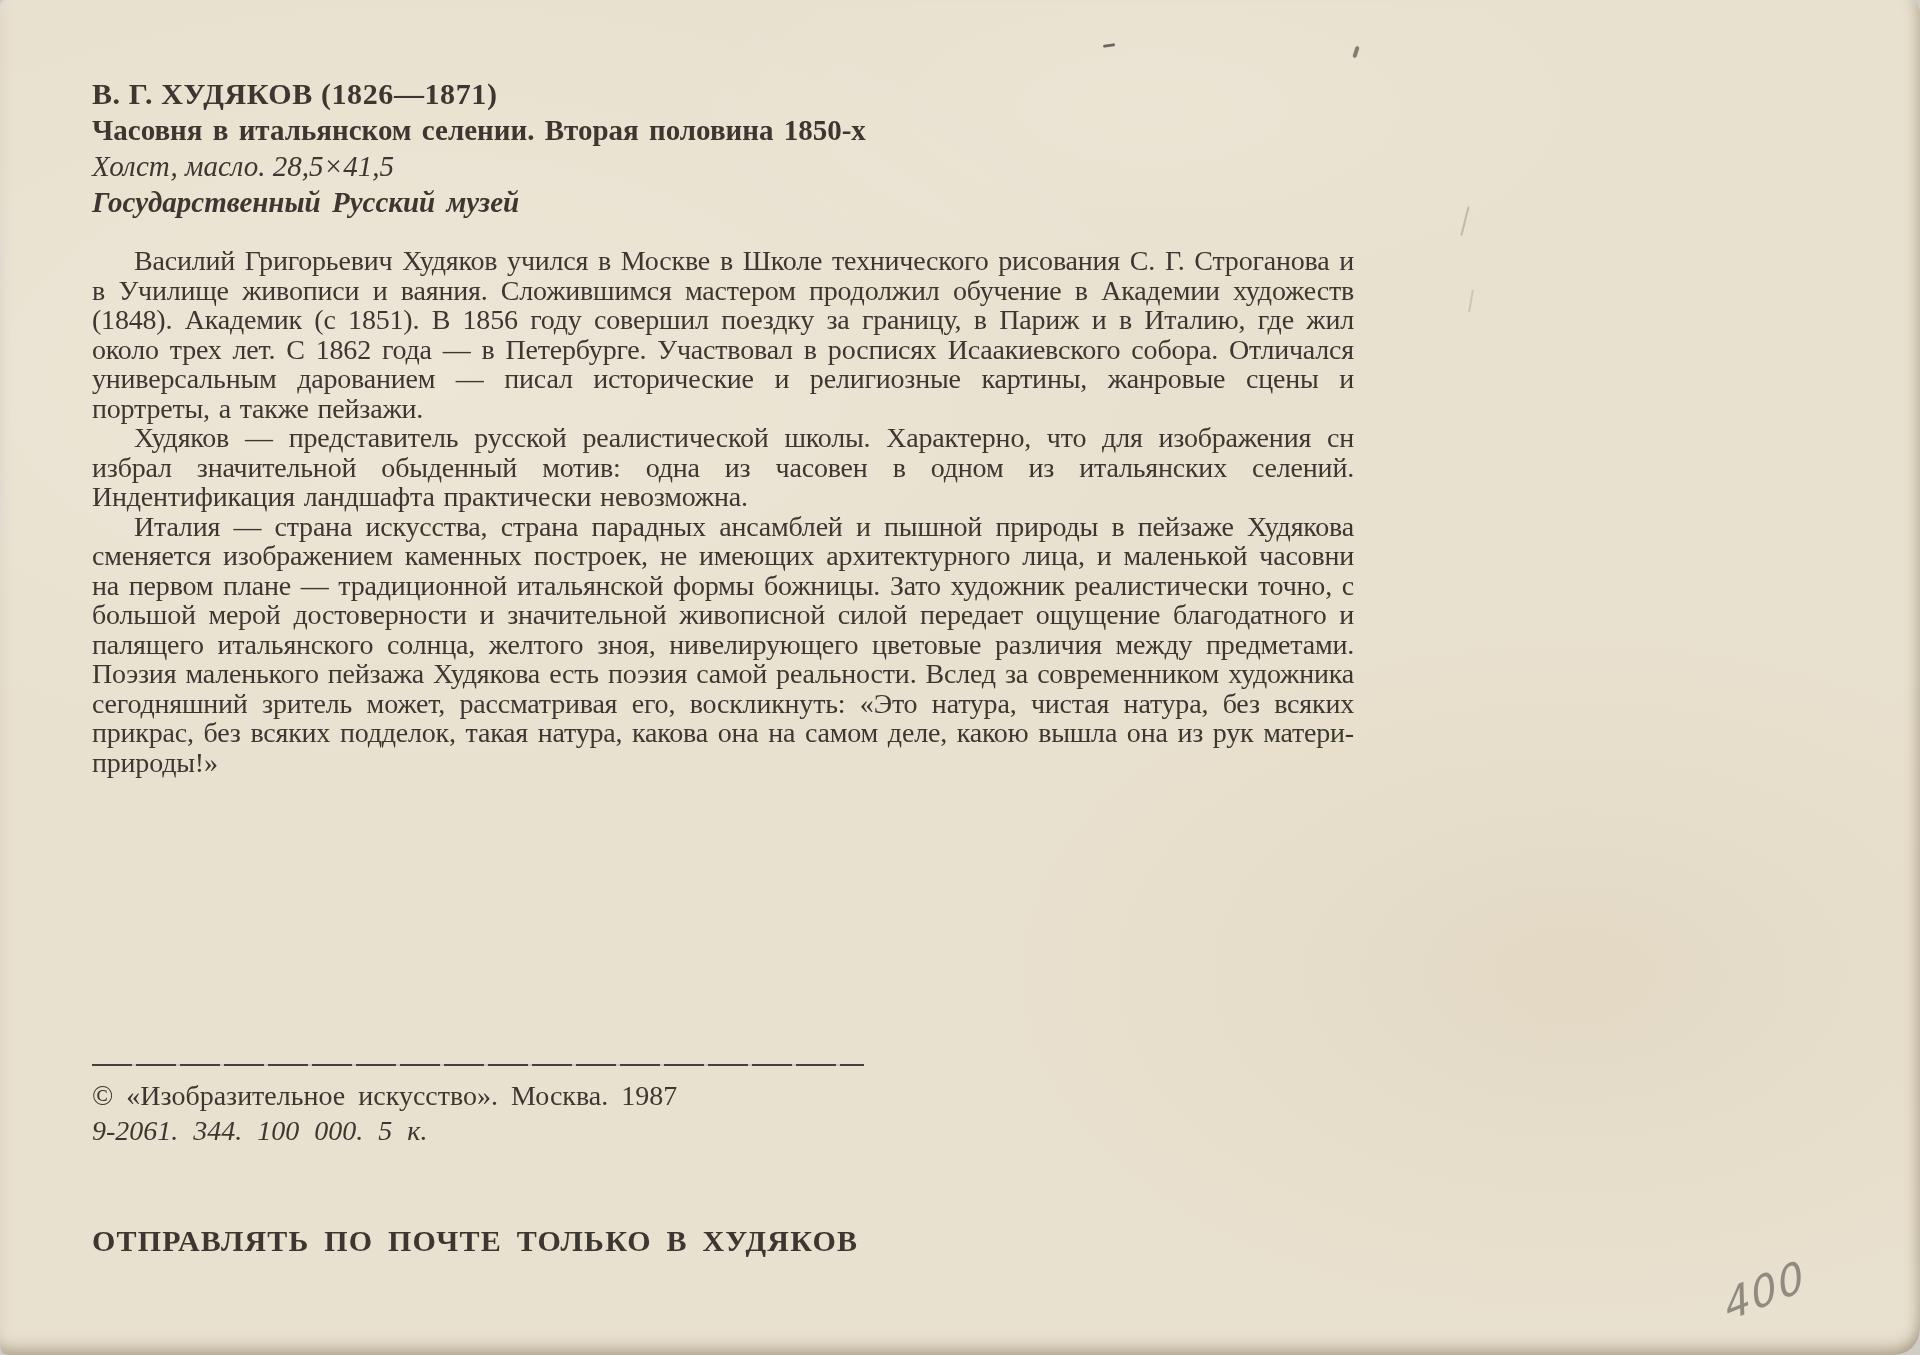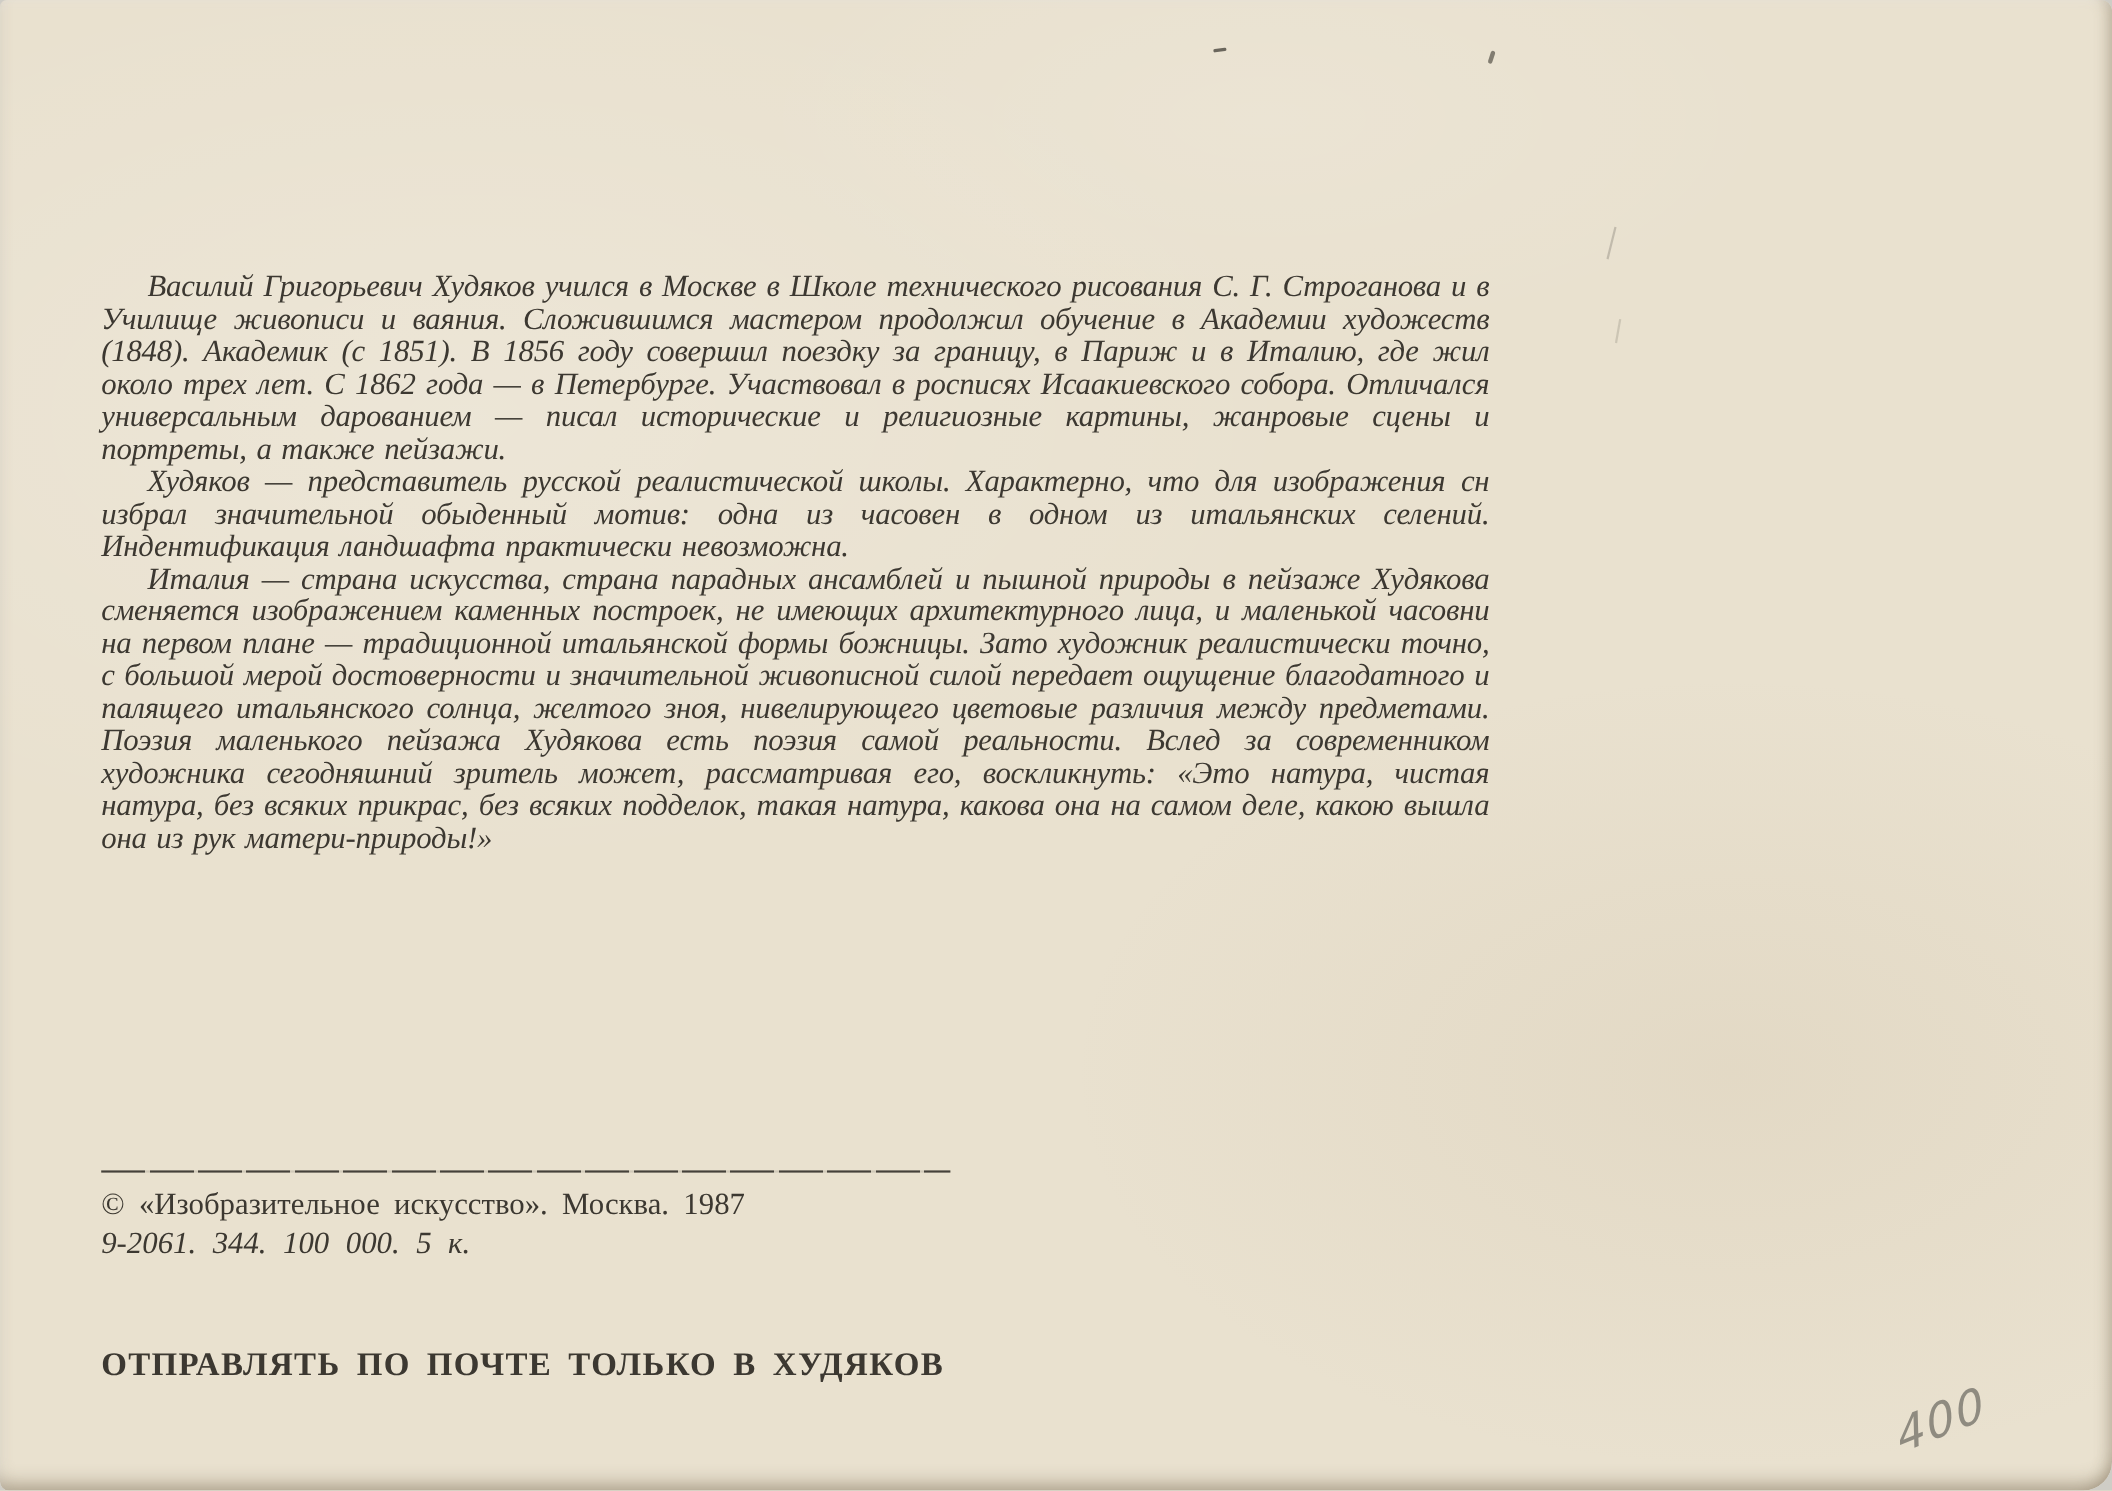--- a/index.html
+++ b/index.html
@@ -30,21 +30,21 @@
   .h-artist{font-size:30px;font-weight:bold;letter-spacing:.6px;}
   .h-title{font-size:29px;font-weight:bold;word-spacing:3px;}
   .h-medium{font-size:29px;font-style:italic;}
   .h-museum{font-size:29px;font-style:italic;font-weight:bold;word-spacing:4px;}
 
   .body-text{
     position:absolute;left:92px;top:246px;width:1262px;
     font-size:28px;line-height:29.5px;text-align:justify;
     letter-spacing:-0.2px;word-spacing:2px;
   }
-  .body-text p{margin:0;text-indent:42px;font-style:italic;}
+  .body-text p{margin:0;text-indent:42px;}
 
   .footer-block{position:absolute;left:92px;top:1064px;width:900px;}
   .footer-rule{
     width:772px;height:2px;margin-bottom:12px;
     background:repeating-linear-gradient(90deg,#45413a 0 40px,rgba(69,65,58,.15) 40px 44px);
   }
   .f-copy{font-size:28px;line-height:35px;word-spacing:6px;}
   .f-code{font-size:28px;line-height:35px;word-spacing:8px;font-style:italic;}
   .f-mail{
     position:absolute;left:92px;top:1224px;
@@ -61,20 +61,26 @@
   .speck-a{left:1103px;top:44px;width:12px;height:3px;transform:rotate(-8deg);border-radius:2px;}
   .speck-b{left:1354px;top:46px;width:4px;height:12px;transform:rotate(18deg);border-radius:2px;opacity:.65;}
   .speck-c{left:1464px;top:206px;width:2px;height:30px;transform:rotate(14deg);opacity:.25;}
   .speck-d{left:1470px;top:290px;width:2px;height:22px;transform:rotate(10deg);opacity:.18;}
 </style>
 </head>
 <body>
 
 <div class="paper">
 
+  <div class="header-block ink">
+    <div class="h-artist">В. Г. ХУДЯКОВ (1826—1871)</div>
+    <div class="h-title">Часовня в итальянском селении. Вторая половина 1850-х</div>
+    <div class="h-medium">Холст, масло. 28,5×41,5</div>
+    <div class="h-museum">Государственный Русский музей</div>
+  </div>
 
   <div class="body-text ink">
     <p>Василий Григорьевич Худяков учился в Москве в Школе технического рисования С. Г. Строганова и в Училище живописи и ваяния. Сложившимся мастером продолжил обучение в Академии художеств (1848). Академик (с 1851). В 1856 году совершил поездку за границу, в Париж и в Италию, где жил около трех лет. С 1862 года — в Петербурге. Участвовал в росписях Исаакиевского собора. Отличался универсальным дарованием — писал исторические и религиозные картины, жанровые сцены и портреты, а также пейзажи.</p>
     <p>Худяков — представитель русской реалистической школы. Характерно, что для изображения сн избрал значительной обыденный мотив: одна из часовен в одном из итальянских селений. Индентификация ландшафта практически невозможна.</p>
     <p>Италия — страна искусства, страна парадных ансамблей и пышной природы в пейзаже Худякова сменяется изображением каменных построек, не имеющих архитектурного лица, и маленькой часовни на первом плане — традиционной итальянской формы божницы. Зато художник реалистически точно, с большой мерой достоверности и значительной живописной силой передает ощущение благодатного и палящего итальянского солнца, желтого зноя, нивелирующего цветовые различия между предметами. Поэзия маленького пейзажа Худякова есть поэзия самой реальности. Вслед за современником художника сегодняшний зритель может, рассматривая его, воскликнуть: «Это натура, чистая натура, без всяких прикрас, без всяких подделок, такая натура, какова она на самом деле, какою вышла она из рук матери-природы!»</p>
   </div>
 
   <div class="footer-block ink">
     <div class="footer-rule"></div>
     <div class="f-copy">© «Изобразительное искусство». Москва. 1987</div>

